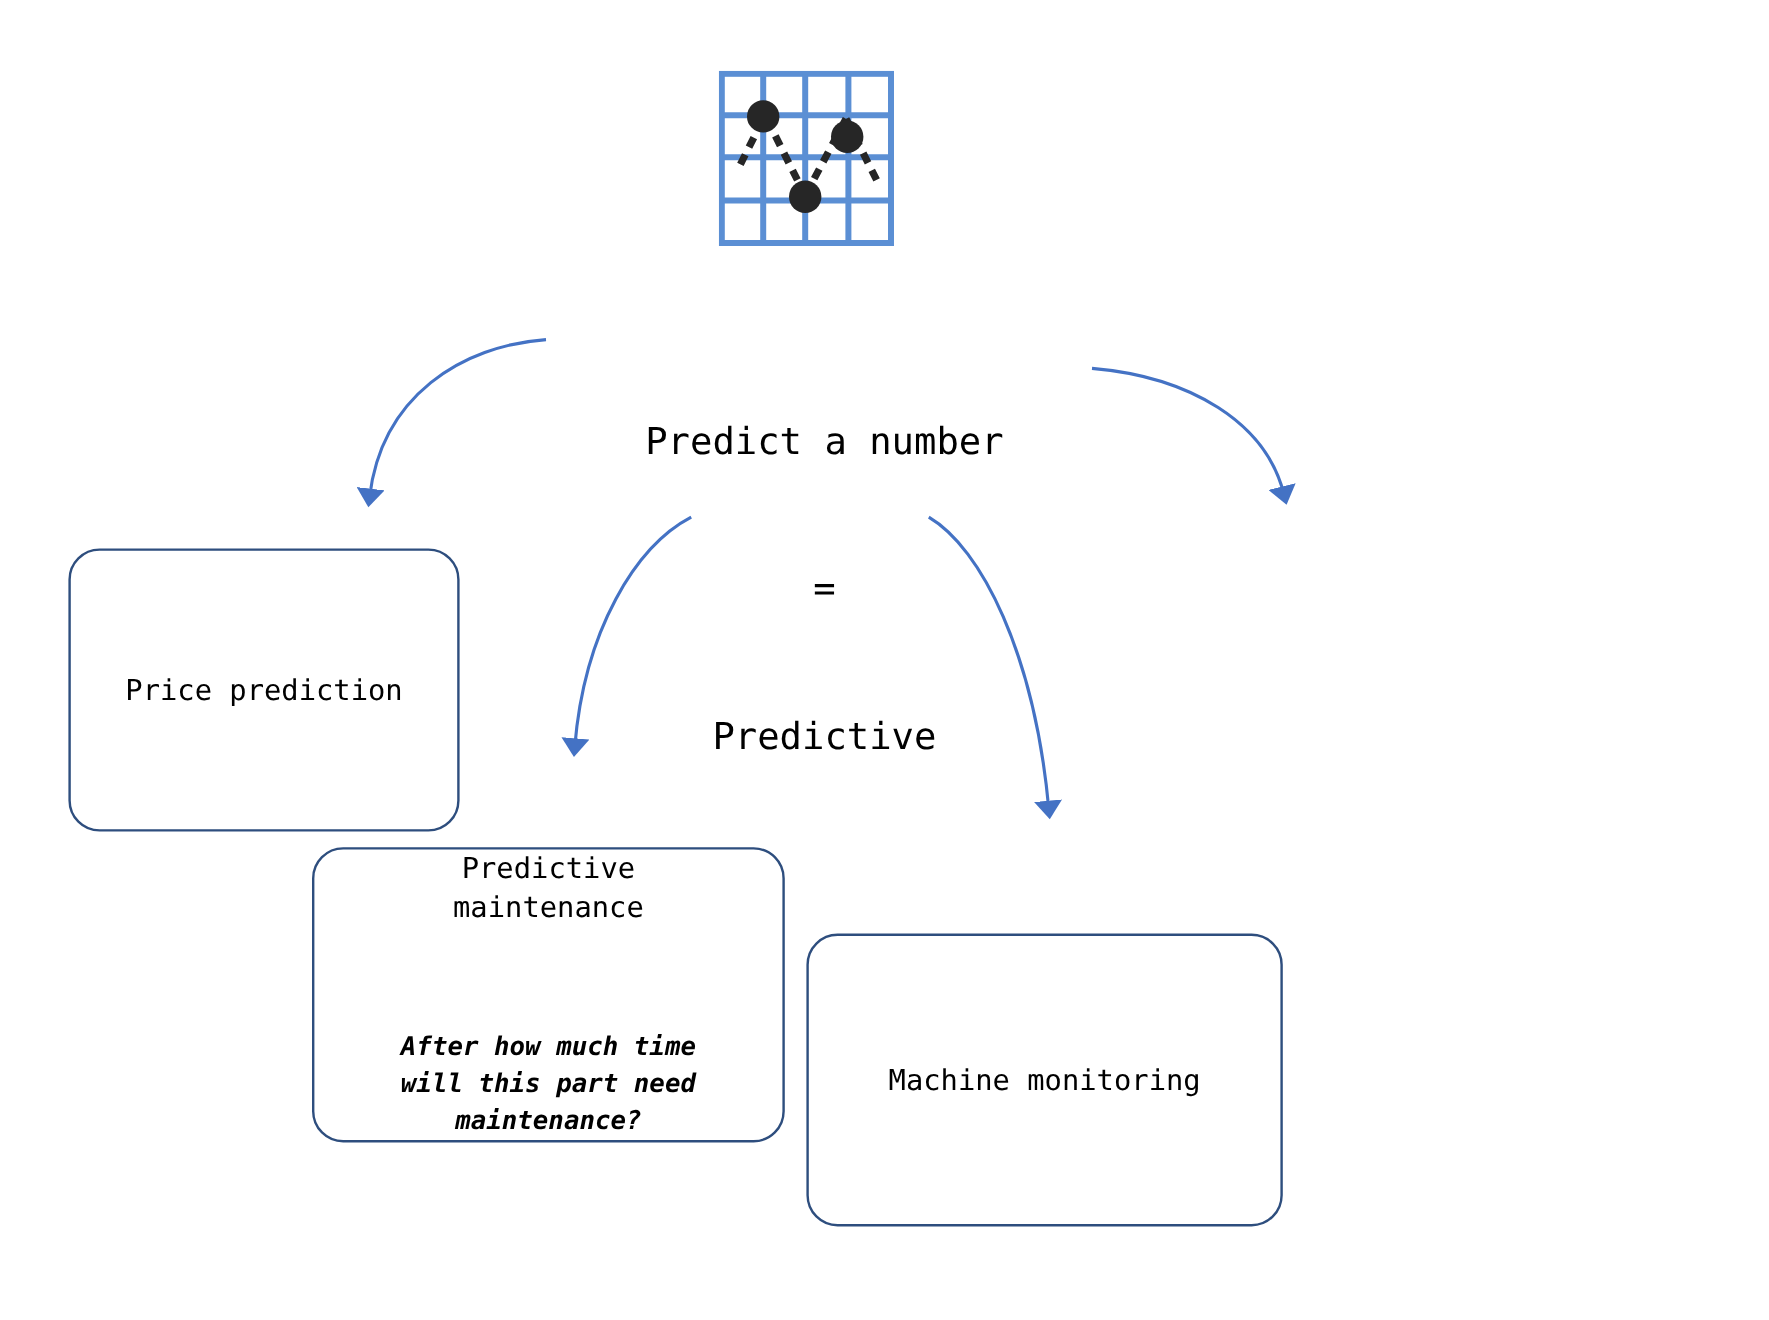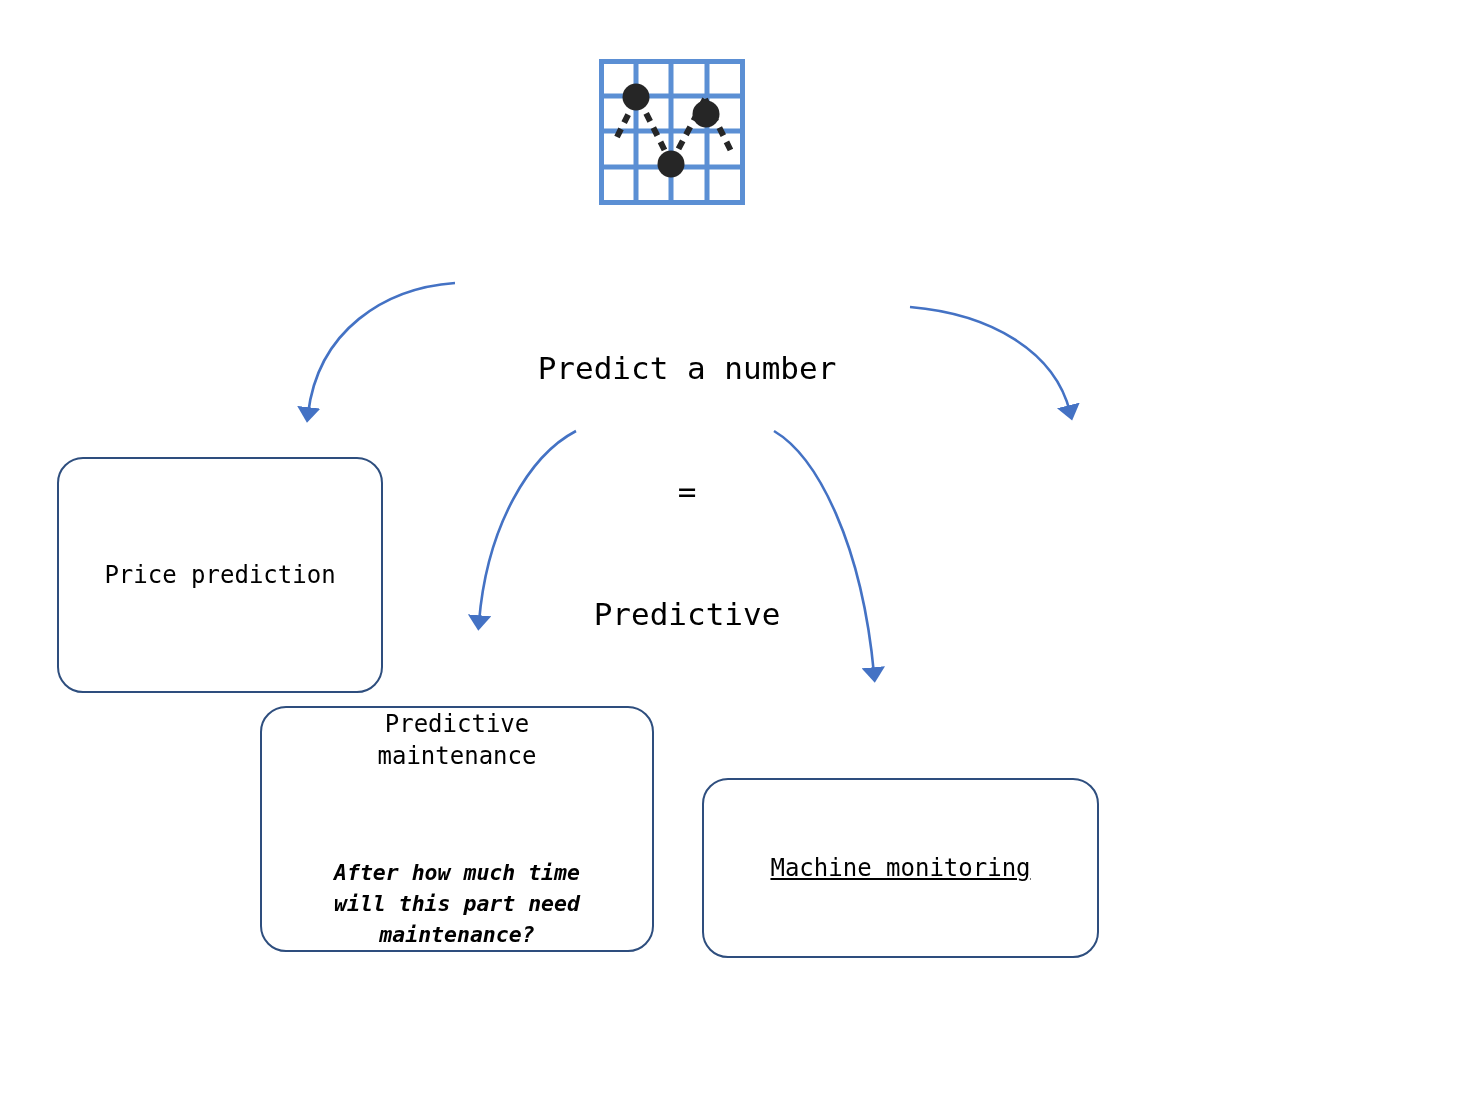--- a/index.html
+++ b/index.html
@@ -62,21 +62,21 @@
     font-size: 21.5px;
     line-height: 31px;
     color: #000000;
     margin-top: 22px;
     white-space: pre-line;
   }
 
   #card-price        { left: 57px;   top: 457px;  width: 326px; height: 236px; text-align: right; }
   #card-price .card-question { margin-top: 20px; }
   #card-maintenance  { left: 260px;  top: 706px;  width: 394px; height: 246px; justify-content: space-between; }
-  #card-machine      { left: 702px;  top: 778px;  width: 397px; height: 180px; text-decoration: underline; }
+  #card-machine      { left: 672px;  top: 778px;  width: 397px; height: 244px; }
   #card-sales        { left: 1000px; top: 483px;  width: 393px; height: 248px; }
 
   
   #regression-icon {
     position: absolute;
     left: 599px;
     top: 59px;
     width: 146px;
     height: 146px;
   }

